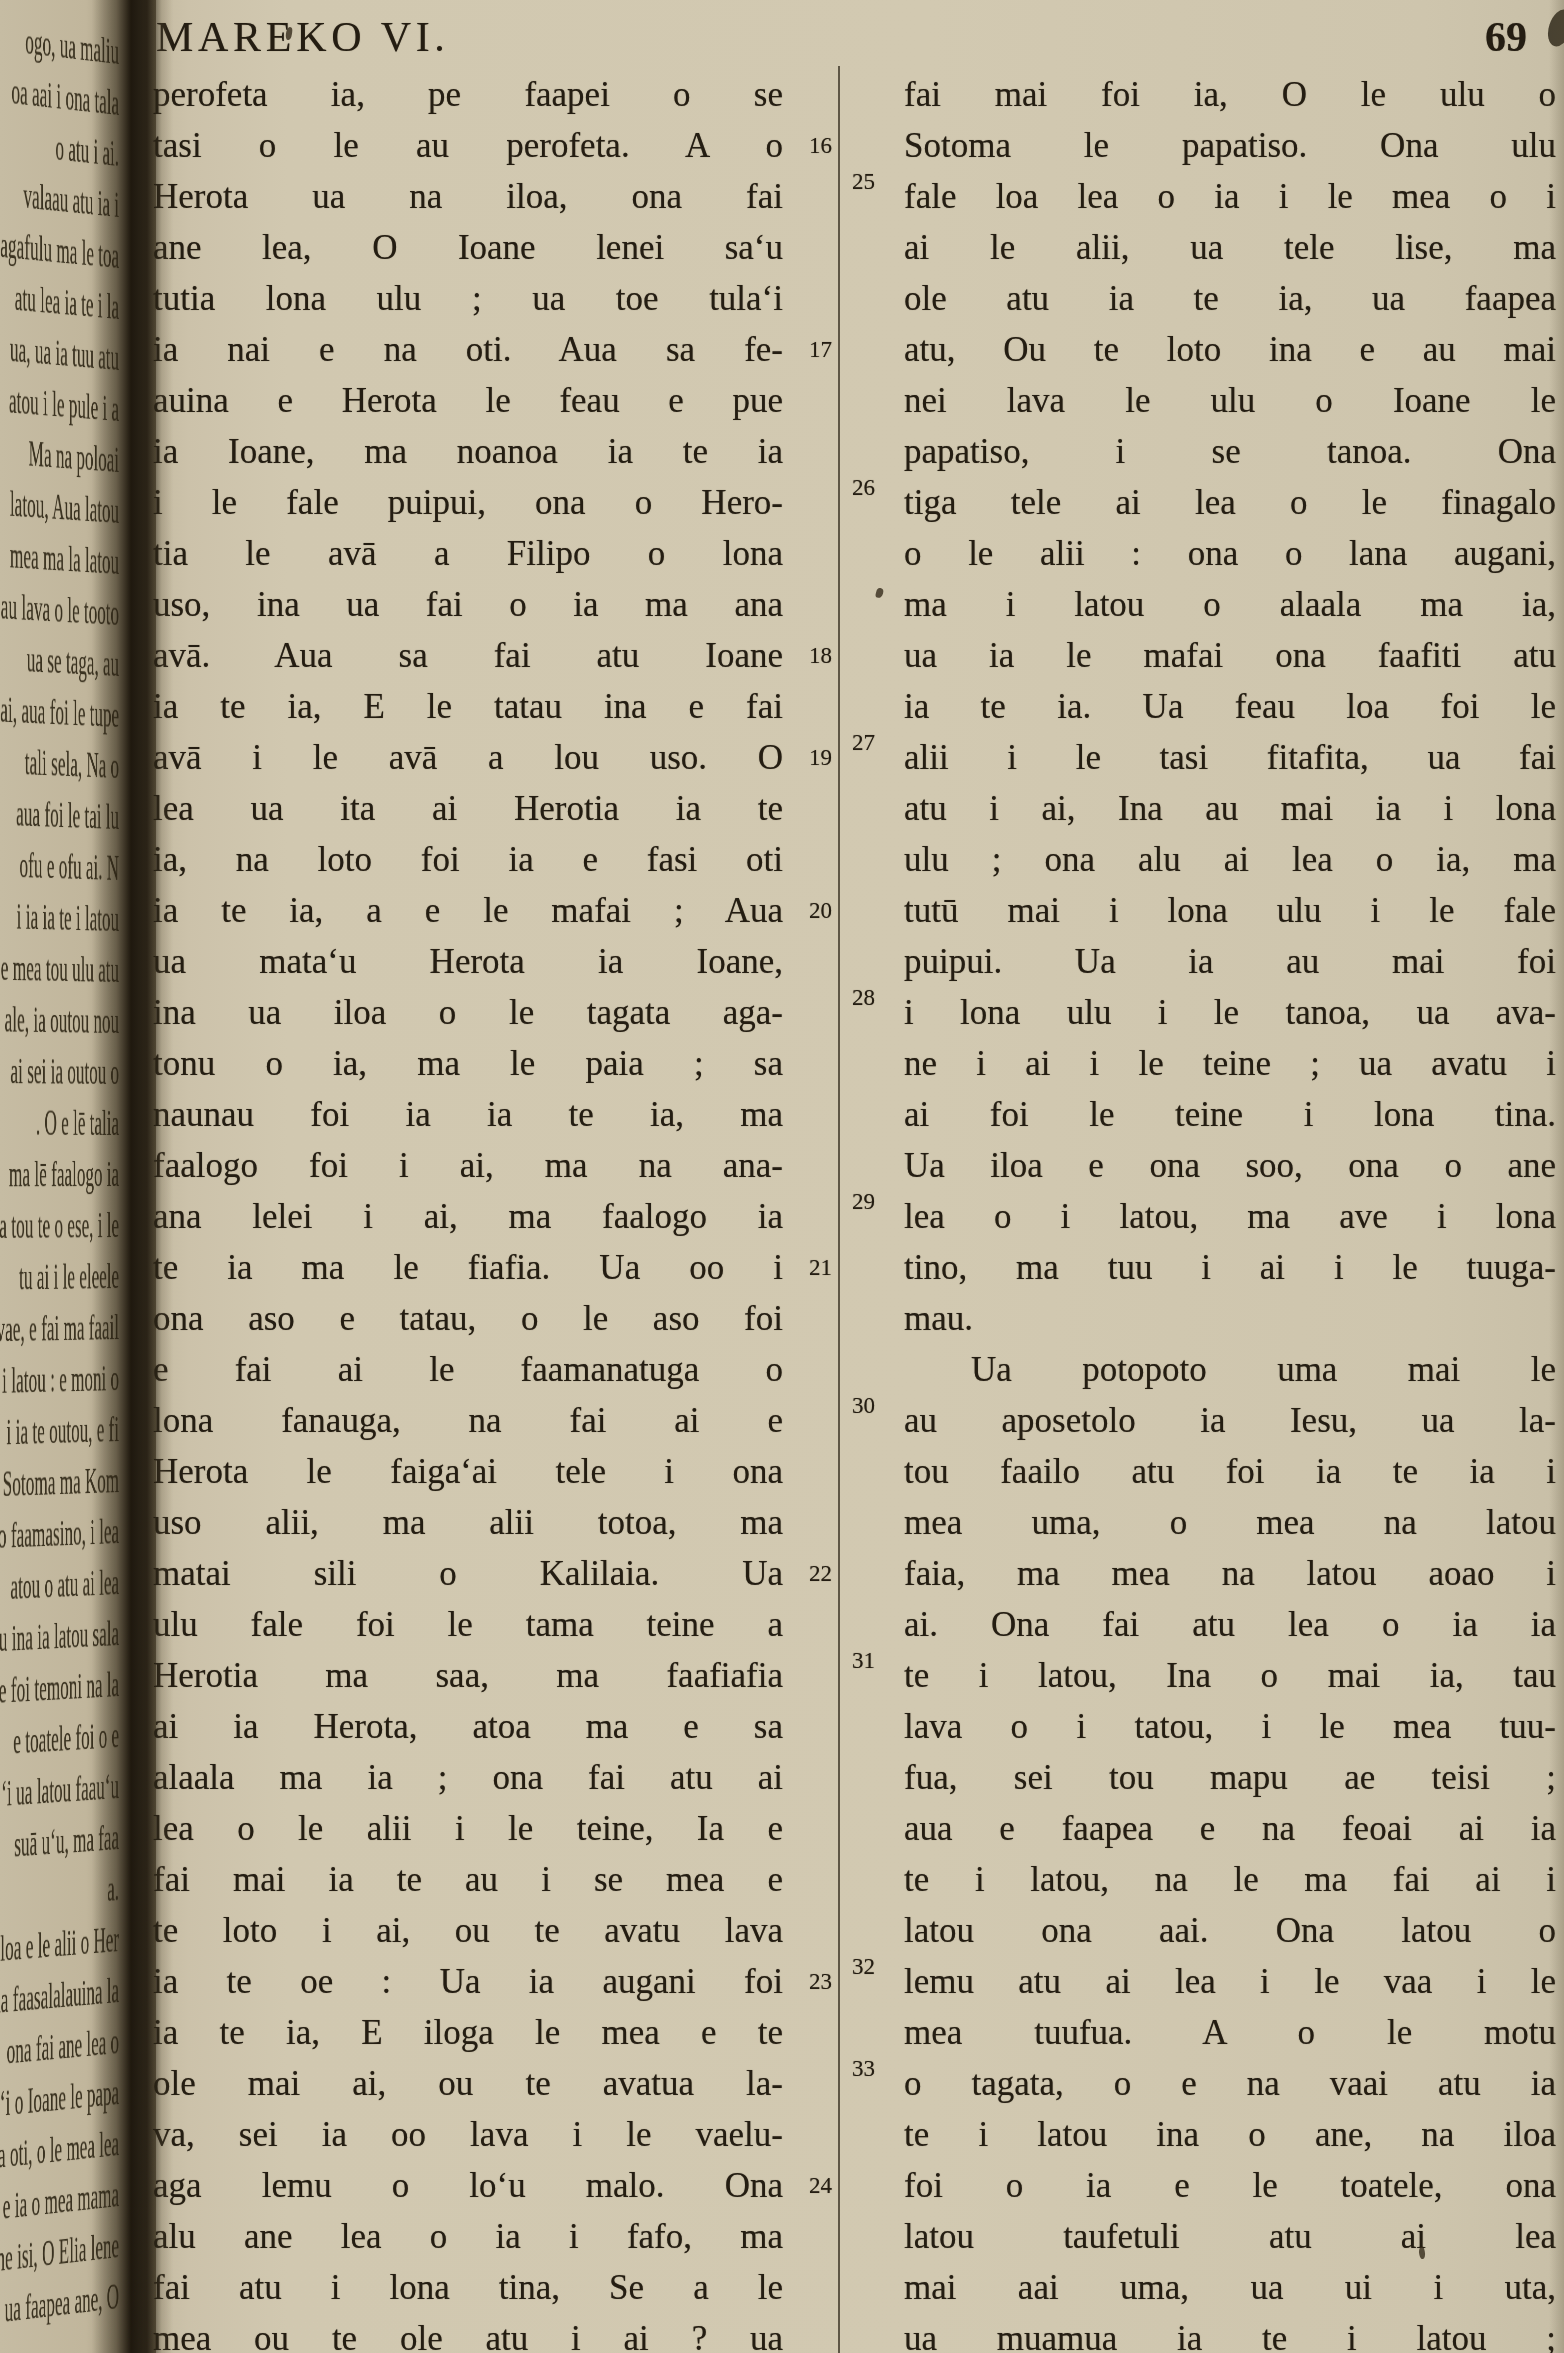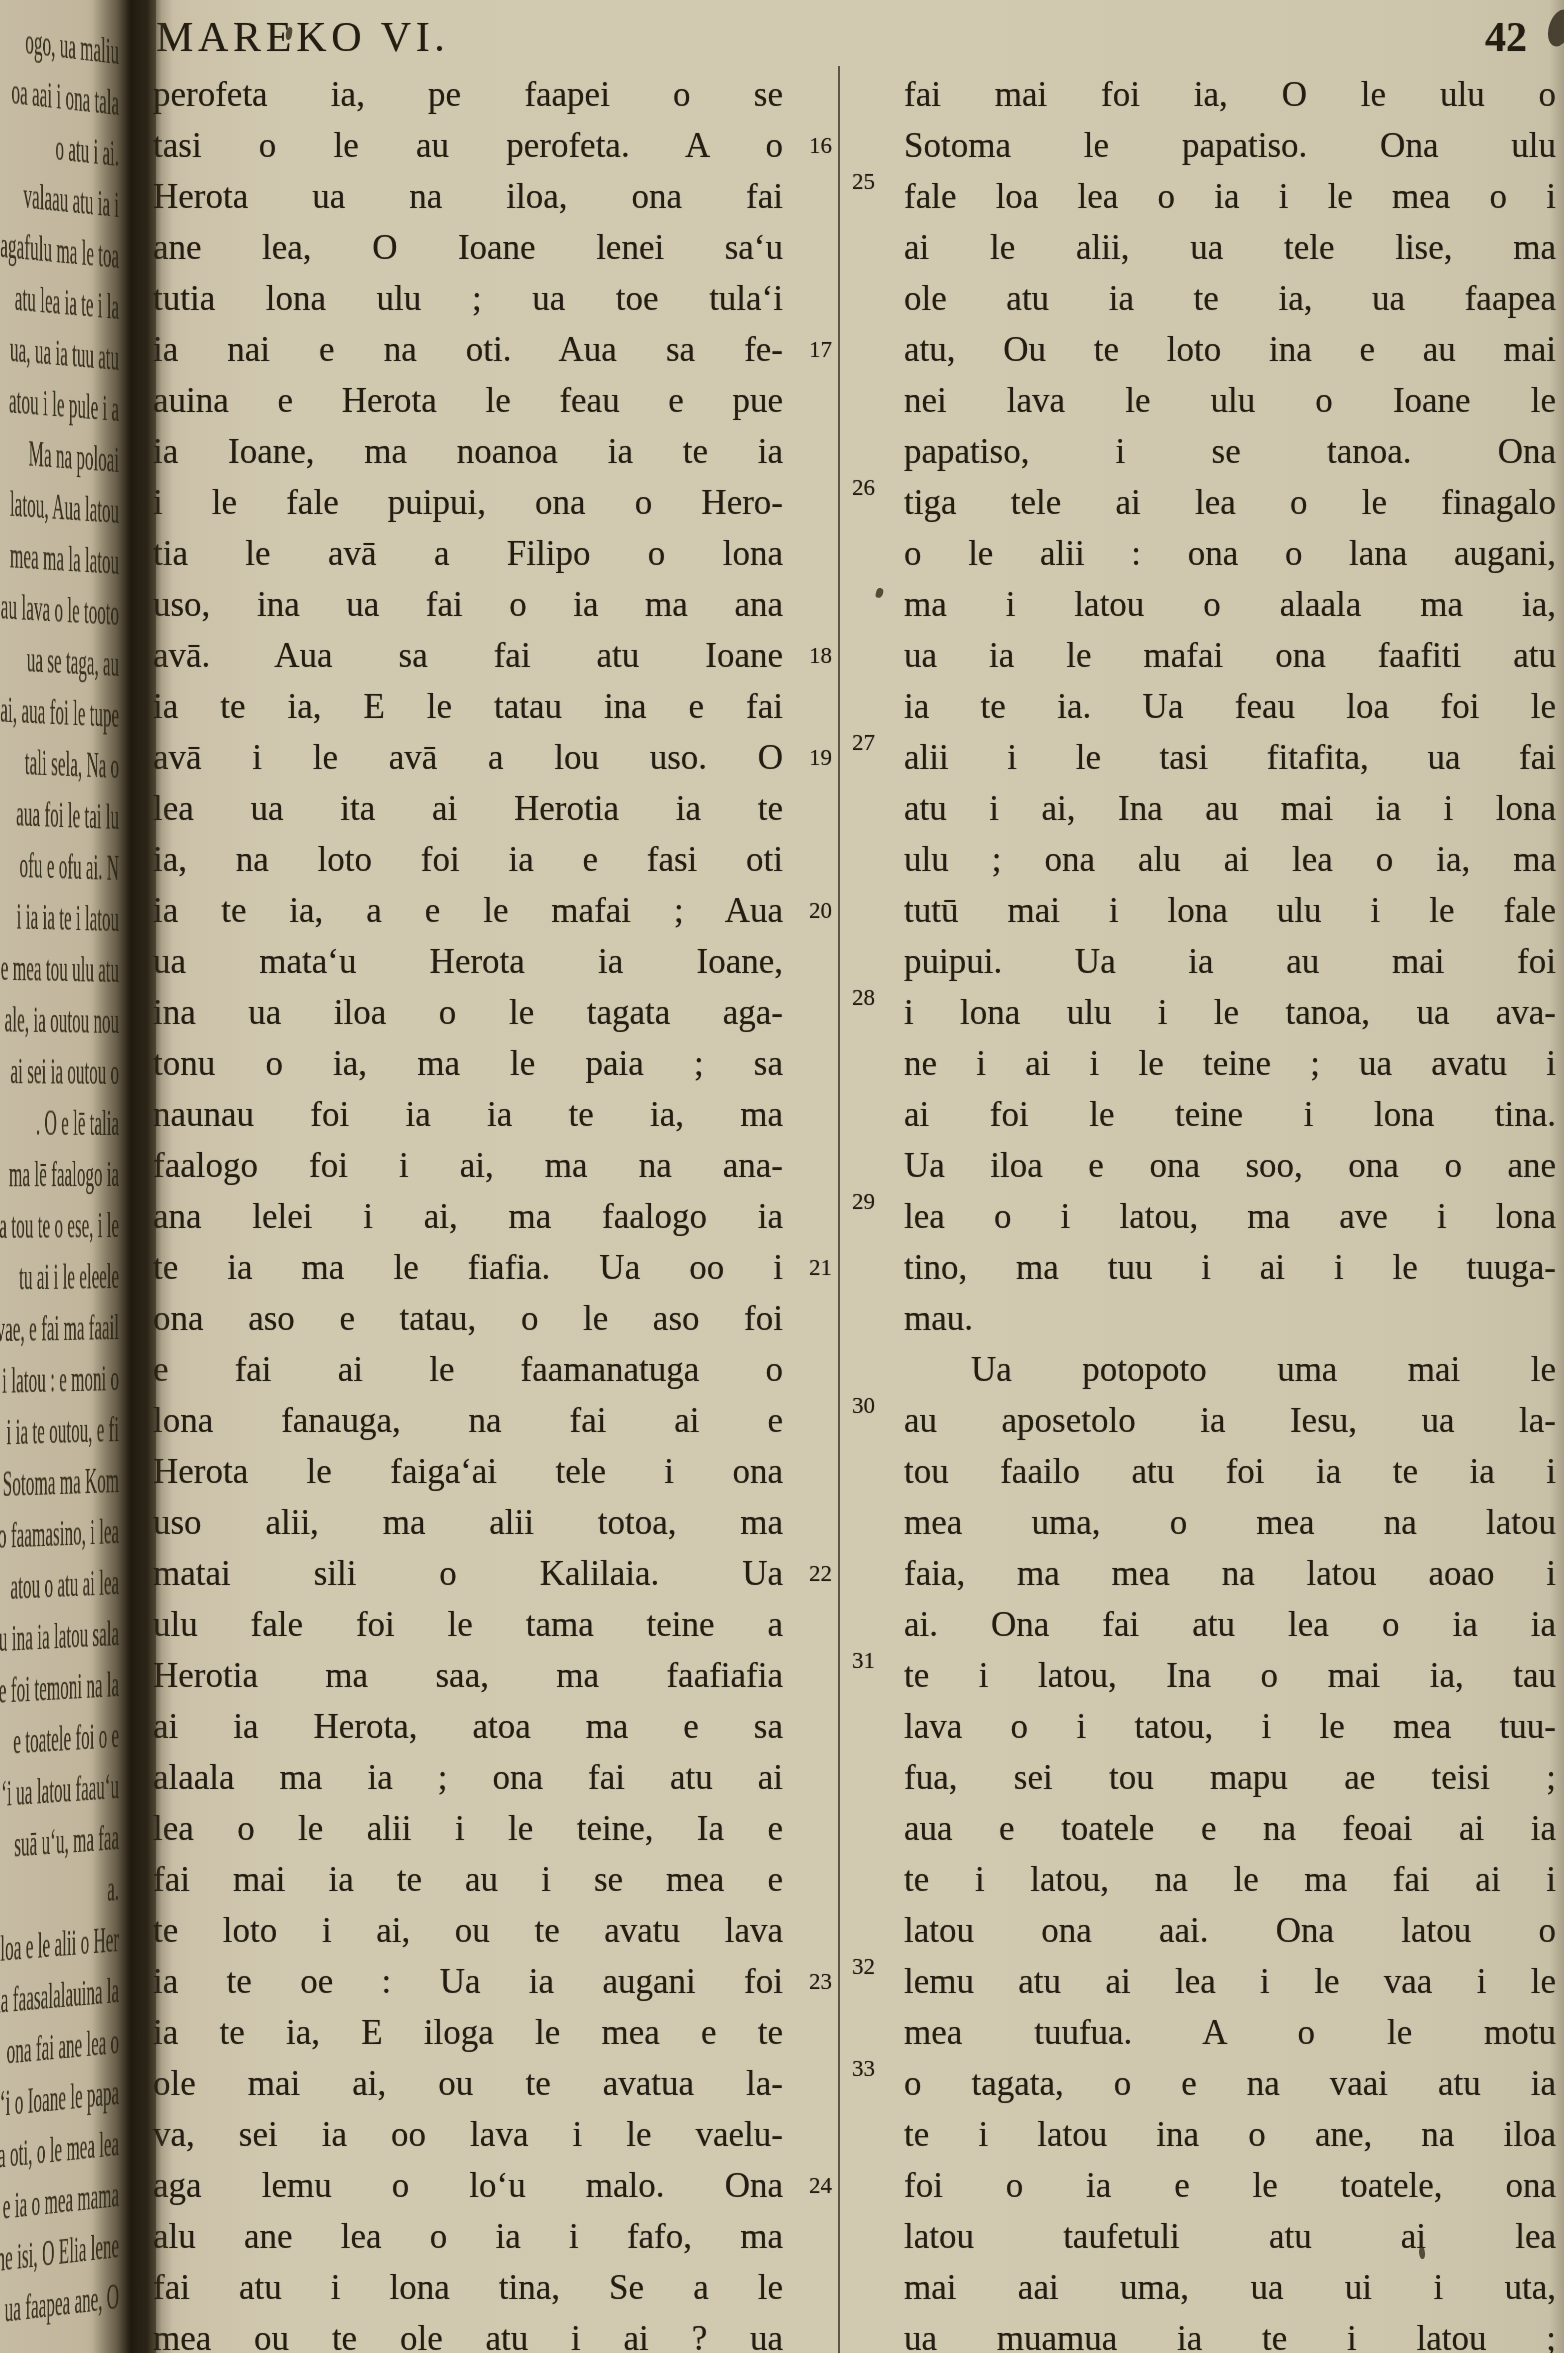--- a/index.html
+++ b/index.html
@@ -236,21 +236,21 @@
       </div>
       <div class="line">
         <span class="line-text">ua faapea ane, O</span>
       </div>
     </div>
 
   <div id="gutter-shadow"></div>
 
   <div id="running-head">MAREKO VI.</div>
 
-  <div id="page-number">42</div>
+  <div id="page-number">69</div>
 
   <div id="col-left" class="column">
       <div class="line">
         <span class="line-text">perofeta ia, pe faapei o se</span>
       </div>
       <div class="line">
         <span class="verse-num">16</span>
         <span class="line-text">tasi o le au perofeta. A o</span>
       </div>
       <div class="line">
@@ -498,21 +498,21 @@
       <div class="line">
         <span class="line-text">te i latou, Ina o mai ia, tau</span>
       </div>
       <div class="line">
         <span class="line-text">lava o i tatou, i le mea tuu-</span>
       </div>
       <div class="line">
         <span class="line-text">fua, sei tou mapu ae teisi ;</span>
       </div>
       <div class="line">
-        <span class="line-text">aua e toatele e na feoai ai ia</span>
+        <span class="line-text">aua e faapea e na feoai ai ia</span>
       </div>
       <div class="line">
         <span class="line-text">te i latou, na le ma fai ai i</span>
       </div>
       <div class="line">
         <span class="verse-num">32</span>
         <span class="line-text">latou ona aai. Ona latou o</span>
       </div>
       <div class="line">
         <span class="line-text">lemu atu ai lea i le vaa i le</span>

